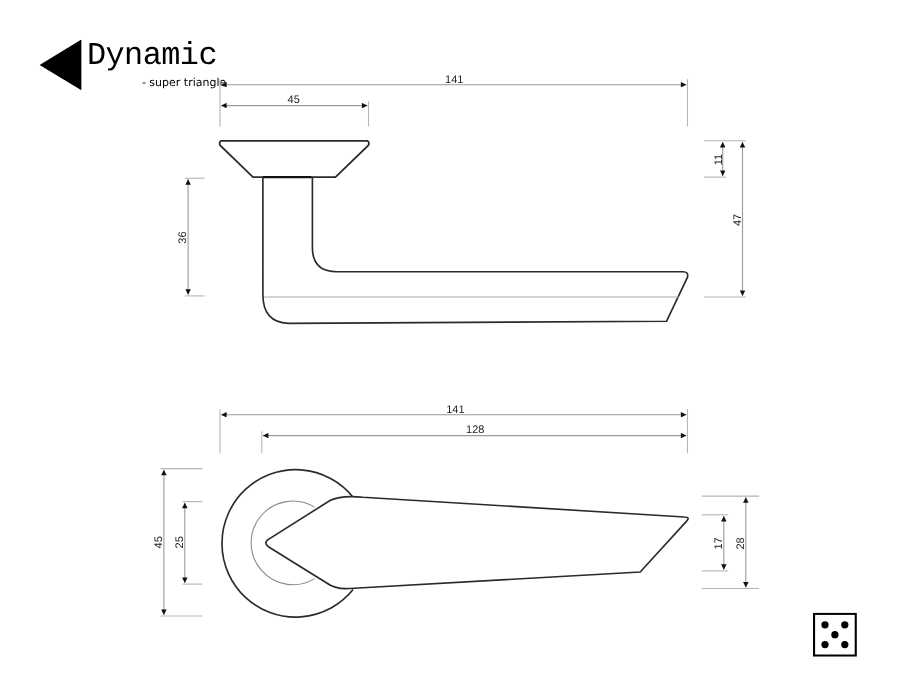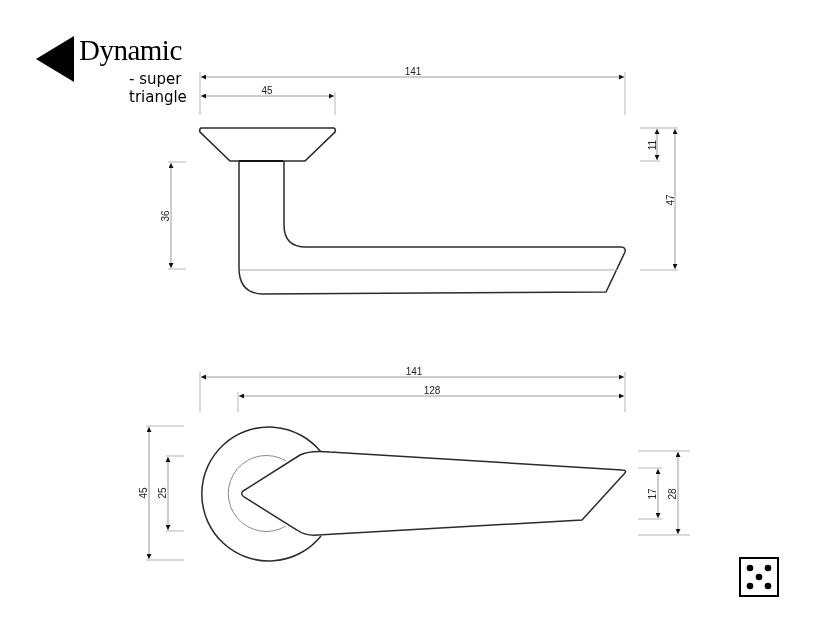--- a/index.html
+++ b/index.html
@@ -1,19 +1,19 @@
 <!DOCTYPE html>
 <html><head>
 <meta charset="utf-8">
 <style>
   html, body { margin: 0; padding: 0; background: #ffffff; }
   body { width: 818px; height: 631px; position: relative; overflow: hidden; font-family: "Liberation Sans", sans-serif; }
   .logo { position: absolute; left: 36px; top: 34px; width: 180px; height: 50px; }
-  .logo-title { position: absolute; left: 43px; top: 0px; font-family: Liberation Serif, serif; font-size: 29px; color: #000; letter-spacing: -0.5px; }
-  .logo-sub { position: absolute; left: 93px; top: 36px; font-family: "DejaVu Sans", sans-serif; font-size: 15px; color: #000; }
+  .logo-title { position: absolute; left: 43px; top: 0px; font-family: Liberation Mono, monospace; font-size: 29px; color: #000; letter-spacing: -0.5px; }
+  .logo-sub { position: absolute; left: 93px; top: 36px; font-family: "DejaVu Sans", sans-serif; font-size: 10px; color: #000; }
   svg.drawing { position: absolute; left: 0; top: 0; }
   .dim-text { font-family: "Liberation Sans", sans-serif; font-size: 10px; fill: #222; }
   .dice { position: absolute; left: 739px; top: 557px; width: 40px; height: 40px; }
 </style>
 </head>
 <body>
 
 <div class="logo">
   <svg width="42" height="46" style="position:absolute;left:0;top:2px">
     <polygon points="0,23 38,0 38,46" fill="#000"></polygon>

